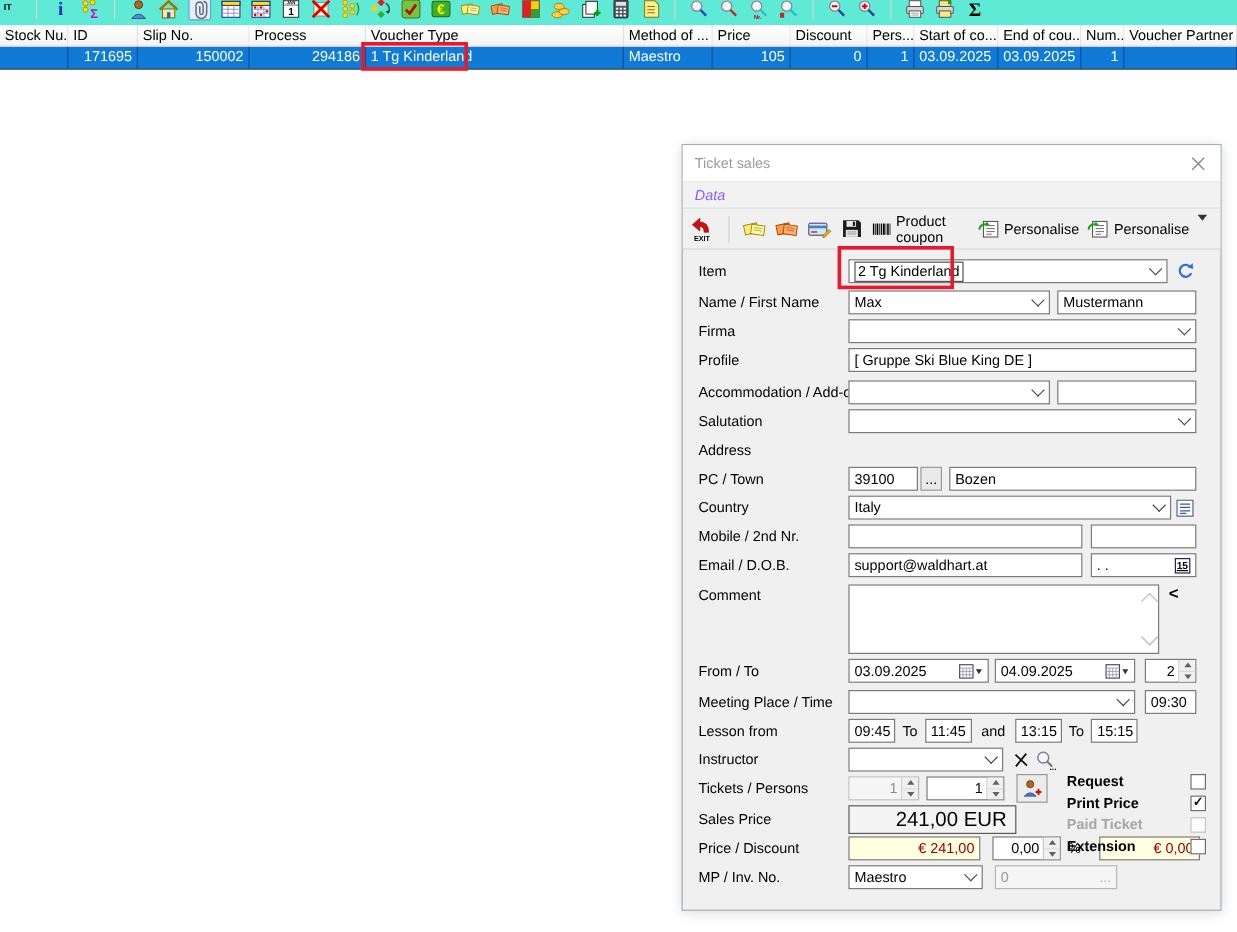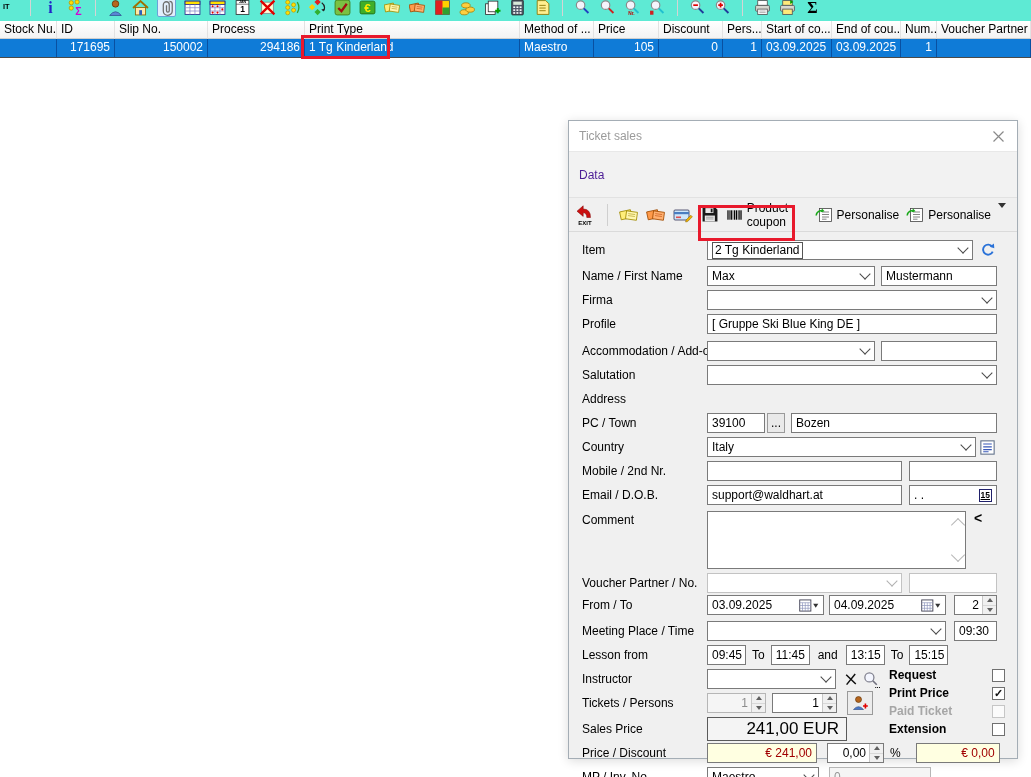--- a/index.html
+++ b/index.html
@@ -26,21 +26,21 @@
 
   
   .anno{position:absolute;border:3px solid #e8192c;box-sizing:border-box;z-index:60;pointer-events:none;}
 
   
   .dialog{position:absolute;left:568px;top:120px;width:450px;height:639px;background:#f0f0f0;
     border:1px solid #a4adb5;box-shadow:0 2px 10px rgba(0,0,0,.14);box-sizing:border-box;z-index:10;}
   .titlebar{height:30px;background:#fff;display:flex;align-items:center;padding:0 10px;color:#9b9b9b;}
   .titlebar .t{flex:1;}
   .close-x{width:18px;height:18px;display:flex;align-items:center;justify-content:center;}
-  .menubar{height:21px;background:#f2f2f2;border-top:1px solid #e8e8e8;display:flex;align-items:center;padding:12px 10px;color:#4c1d95;}
+  .menubar{height:21px;background:#f2f2f2;border-top:1px solid #e8e8e8;display:flex;align-items:center;padding:0 10px;color:#8b5cf6;font-style:italic;}
   .dlg-toolbar{height:33px;background:#f0f0f0;border-top:1px solid #e2e2e2;border-bottom:1px solid #dadada;
     display:flex;align-items:center;padding:0 5px;gap:7px;}
   .dtb-exit{width:28px;text-align:center;line-height:1;}
   .dtb-exit svg{width:22px;height:22px;display:block;margin:0 auto;}
   .dtb-sep{width:1px;height:22px;background:#cfcfcf;margin:0 4px;}
   .dtb-ic svg{width:20px;height:17px;display:block;}
   .dtb-lbl{display:flex;align-items:center;gap:4px;}
   .tb-more{margin-left:auto;margin-right:6px;}
   .tb-more .tri{width:0;height:0;border-left:4px solid transparent;border-right:4px solid transparent;border-top:5px solid #333;}
 
@@ -336,21 +336,21 @@
         </svg>
       </span>
     </div>
 
   <div class="grid">
     <div class="grid-header">
       <div class="gh">Stock Nu...</div>
       <div class="gh">ID</div>
       <div class="gh">Slip No.</div>
       <div class="gh">Process</div>
-      <div class="gh">Print Type</div>
+      <div class="gh">Voucher Type</div>
       <div class="gh">Method of ...</div>
       <div class="gh">Price</div>
       <div class="gh">Discount</div>
       <div class="gh">Pers...</div>
       <div class="gh">Start of co...</div>
       <div class="gh">End of cou...</div>
       <div class="gh">Num...</div>
       <div class="gh">Voucher Partner</div>
     </div>
     <div class="grid-row">
@@ -606,32 +606,20 @@
         <div class="fctrl" style="align-items:flex-start;">
           <div class="comment-box" style="width:259px;">
             <span></span>
             <span class="sc-ar sc-up"></span>
             <span class="sc-ar sc-dn"></span>
           </div>
           <span style="margin-left:8px;font-weight:bold;font-size:14px;line-height:14px;">&lt;</span>
         </div>
       </div>
 
-      <div class="frow" style="margin-bottom:2px;">
-        <div class="flabel">Voucher Partner / No.</div>
-        <div class="fctrl">
-          <div class="cb dis" style="width:195px;">
-            <span></span>
-              <span class="chev"></span>
-          </div>
-          <div class="tf" style="width:88px;margin-left:7px;border-color:#c3c3c3;">
-            <span></span>
-          </div>
-        </div>
-      </div>
 
       <div class="frow" style="margin-bottom:6px;">
         <div class="flabel">From / To</div>
         <div class="fctrl">
           <div class="tf datef" style="width:117px;">
             <span>03.09.2025</span>
             <svg width="22" height="13" viewBox="0 0 22 14">
                 <rect x="1" y="1" width="12" height="12" fill="#fff" stroke="#445"></rect>
                 <path d="M1 4 h12 M4 4 v9 M7 4 v9 M10 4 v9 M1 7 h12 M1 10 h12" stroke="#8890b8" stroke-width=".7"></path>
                 <path d="M15.5 5 l5.5 0 -2.75 4.5 z" fill="#333"></path>

